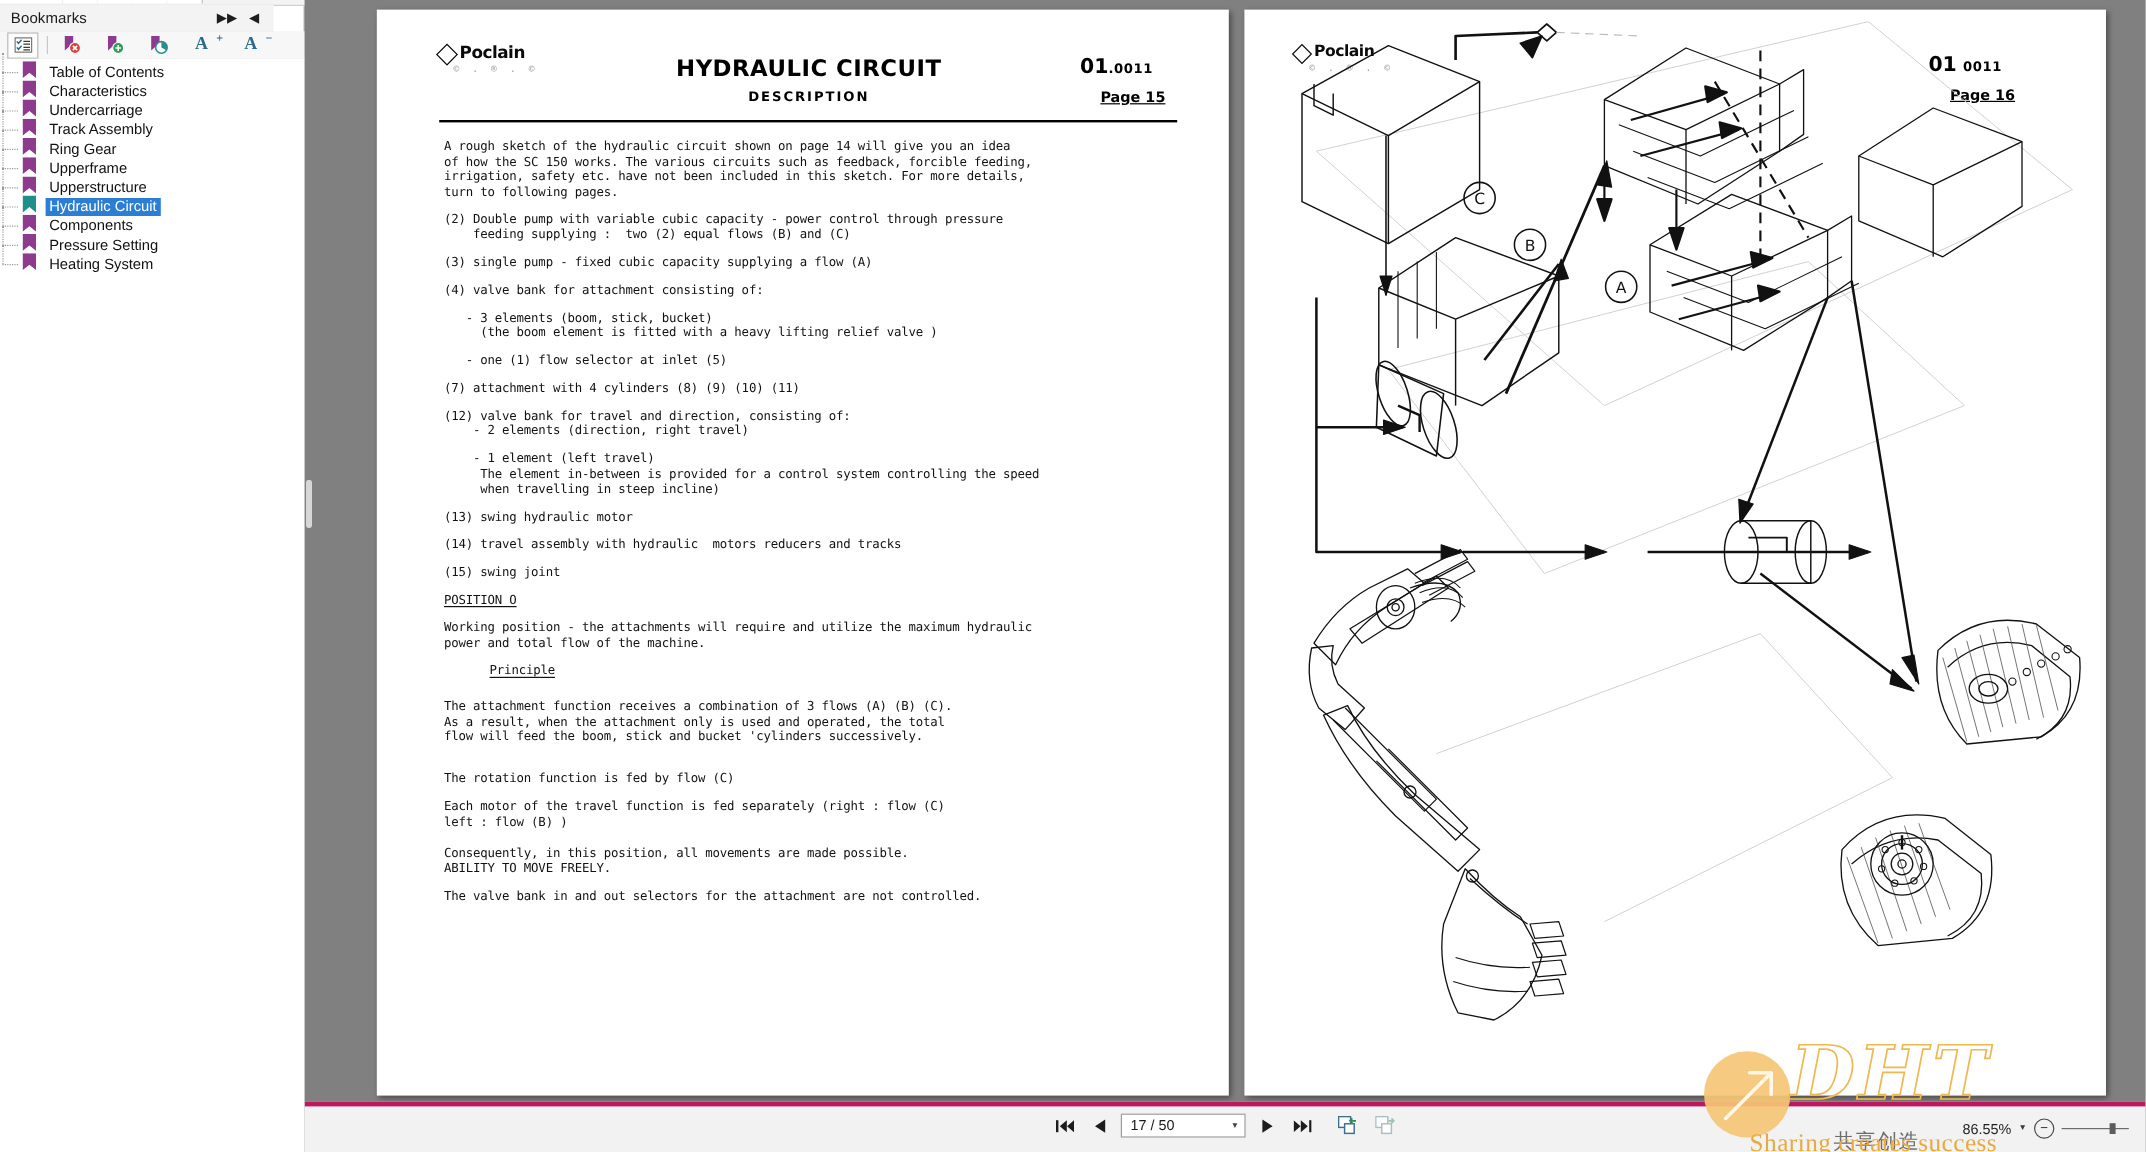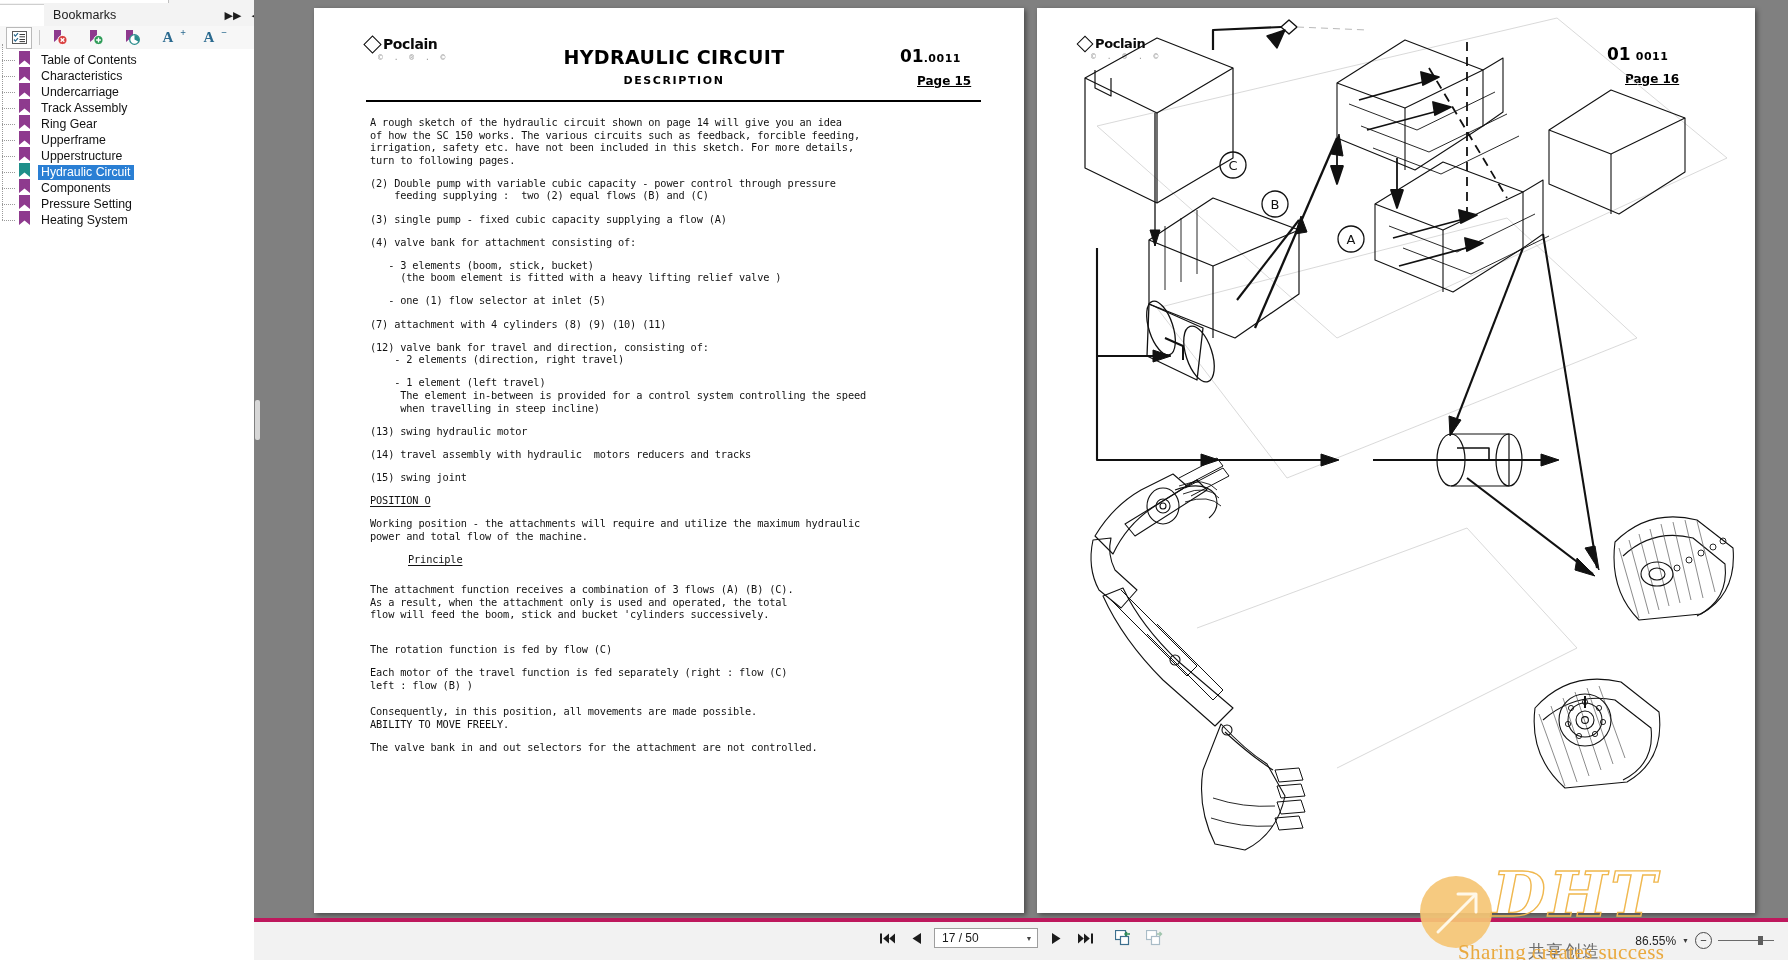--- a/index.html
+++ b/index.html
@@ -34,21 +34,21 @@
   .sidebar-tabstrip .tabnub {
     position: absolute; top: 0; height: 3px;
     background: #ffffff; border-right: 1px solid #bfbfbf;
   }
   .sidebar-header {
     position: absolute;
     left: 0; top: 4px;
     width: 228px; height: 22px;
     background: #f3f3f3;
     border-bottom: 1px solid #d5d5d5;
-    display: flex; align-items: center; margin-left: 44px;
+    display: flex; align-items: center;
   }
   .sidebar-title {
     font-size: 12.5px;
     color: #1b1b1b;
     padding-left: 9px;
     letter-spacing: 0.1px;
     white-space: nowrap;
   }
   .header-ctrls {
     margin-left: auto;
@@ -151,21 +151,21 @@
     position: absolute;
     background: #ffffff;
     box-shadow: 2px 2px 5px rgba(0,0,0,0.45);
   }
   #page-left  { left: 60px;  top: 8px; width: 710px; height: 905px; }
   #page-right { left: 783px; top: 8px; width: 718px; height: 905px; }
 
   
   .poclain-logo { position: absolute; }
   .poclain-mark {
-    display: flex; align-items: center;
+    display: flex; align-items: flex-end;
     font-family: "DejaVu Sans", sans-serif;
     font-weight: bold;
     letter-spacing: -0.4px;
     color: #0a0a0a;
   }
   .diamond {
     width: 11px; height: 11px;
     border: 1.8px solid #0a0a0a;
     transform: rotate(45deg);
     margin-right: 4px;

